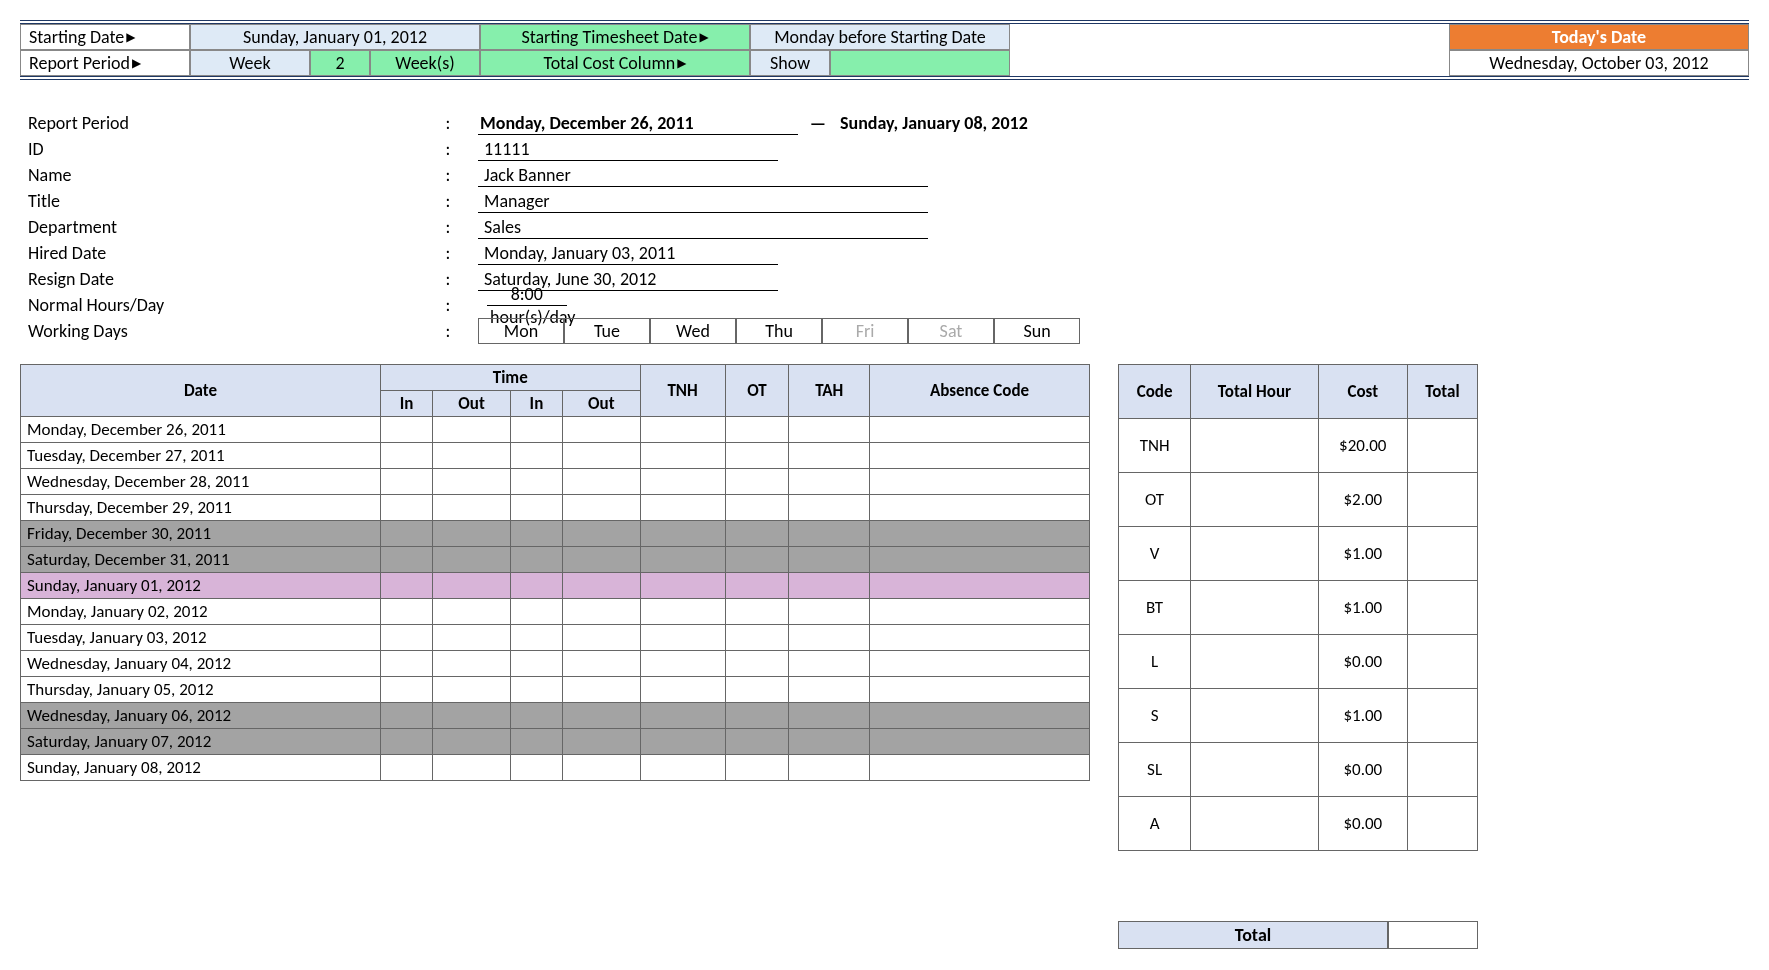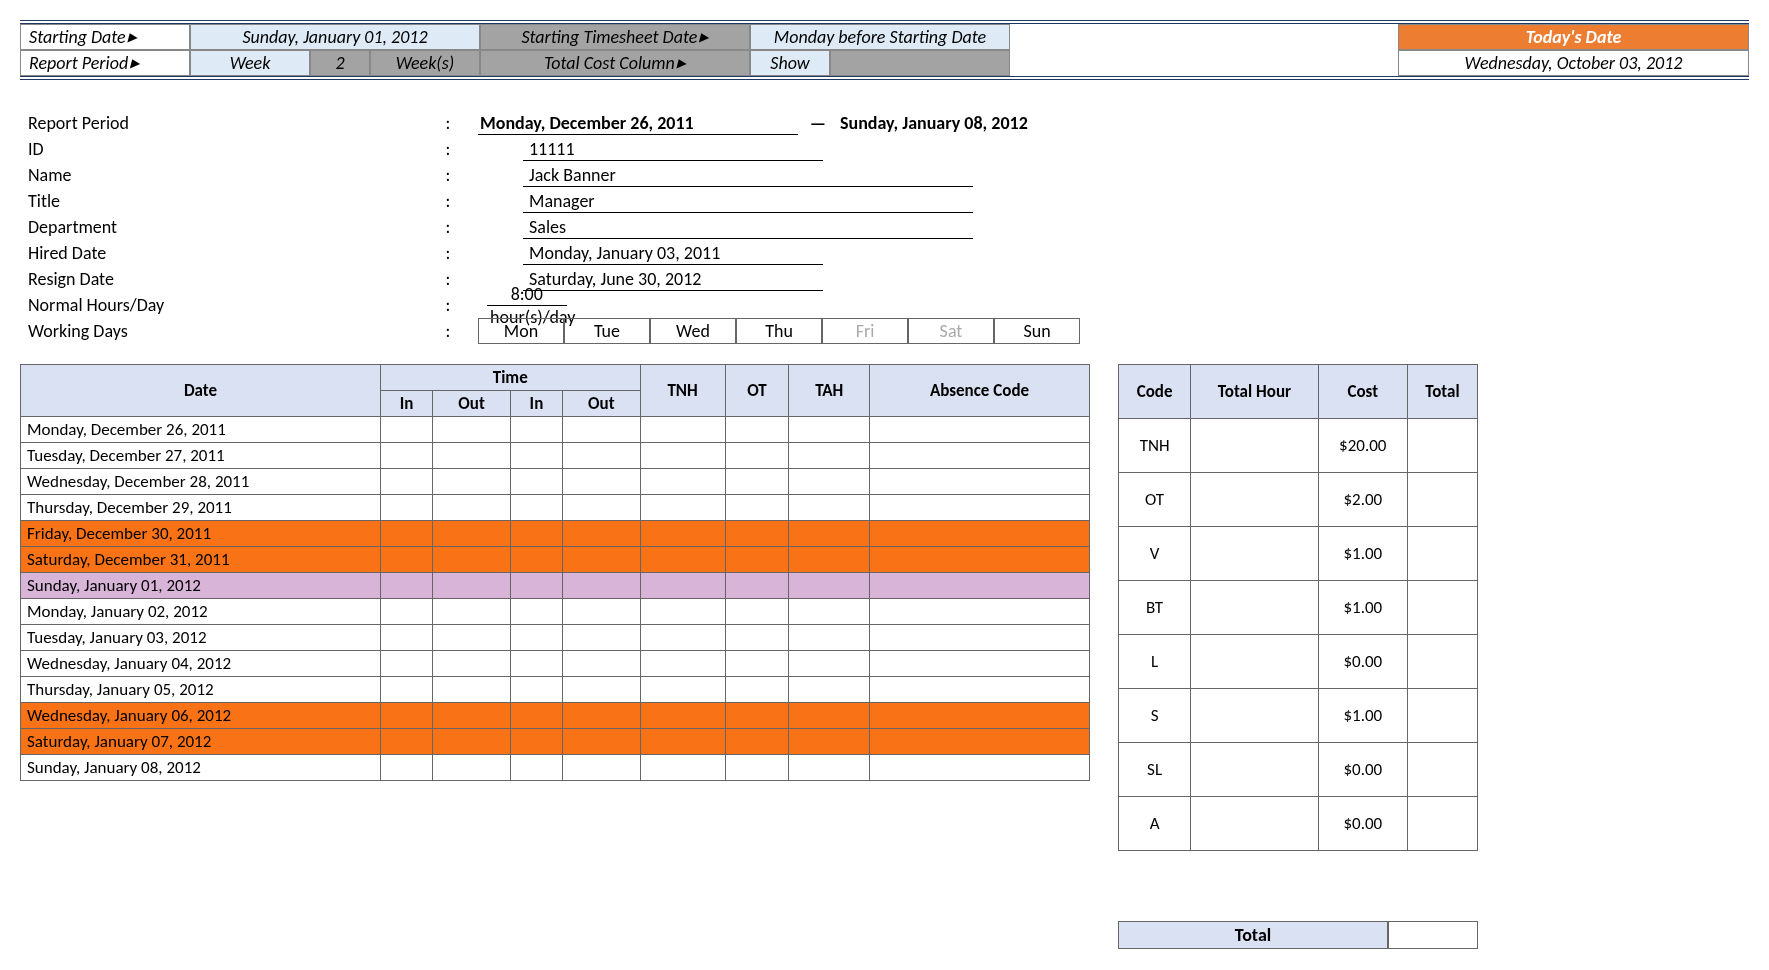--- a/index.html
+++ b/index.html
@@ -10,41 +10,40 @@
     font-size: 18px;
     color: #000;
     background: #fff;
     width: 1769px;
   }
   .top-bar {
     display: flex;
     gap: 0;
     border-top: 4px double #1f3864;
     border-bottom: 4px double #1f3864;
-    font-style: italic;
   }
   .top-left {
     flex: 1;
   }
   .top-right {
-    width: 351px;
+    width: 300px;
     margin-left: 10px;
   }
   .cfg-row {
     display: flex;
     height: 26px;
     align-items: stretch;
   }
   .cfg-cell {
     border: 1px solid #888;
     display: flex;
     align-items: center;
     justify-content: center;
     padding: 0 6px;
-    background: #a3a3a3;
+    background: #86efac;
   }
   .cfg-label {
     width: 170px;
     justify-content: flex-start;
     padding-left: 8px;
     border: 1px solid #888;
     background: #fff;
     display:flex;
     align-items:center;
   }
@@ -74,21 +73,20 @@
   .info-row {
     display: flex;
     align-items: center;
     height: 26px;
   }
   .info-label { width: 390px; }
   .info-colon { width: 60px; text-align:center;}
   .info-value {
     padding: 0 6px;
     min-width: 300px;
-    margin-left: 45px;
   }
   .underline { border-bottom: 1px solid #000; }
   .period-line {
     display:flex;
     align-items:center;
     gap: 0;
   }
   .period-start {
     font-weight:bold;
     border-bottom:1px solid #000;
@@ -127,21 +125,21 @@
     padding: 2px 6px;
     height: 24px;
     font-size: 17px;
   }
   table.timesheet th {
     background: #d9e1f2;
     font-weight: bold;
     text-align:center;
   }
   .date-col { width: 360px; text-align:left; }
-  tr.weekend td { background: #f97316; }
+  tr.weekend td { background: #a3a3a3; }
   tr.sunday-hl td { background: #d8b4d8; }
   table.codes {
     border-collapse: collapse;
     width: 360px;
   }
   table.codes th, table.codes td {
     border: 1px solid #666;
     padding: 16px 6px;
     height: 24px;
     font-size: 17px;

